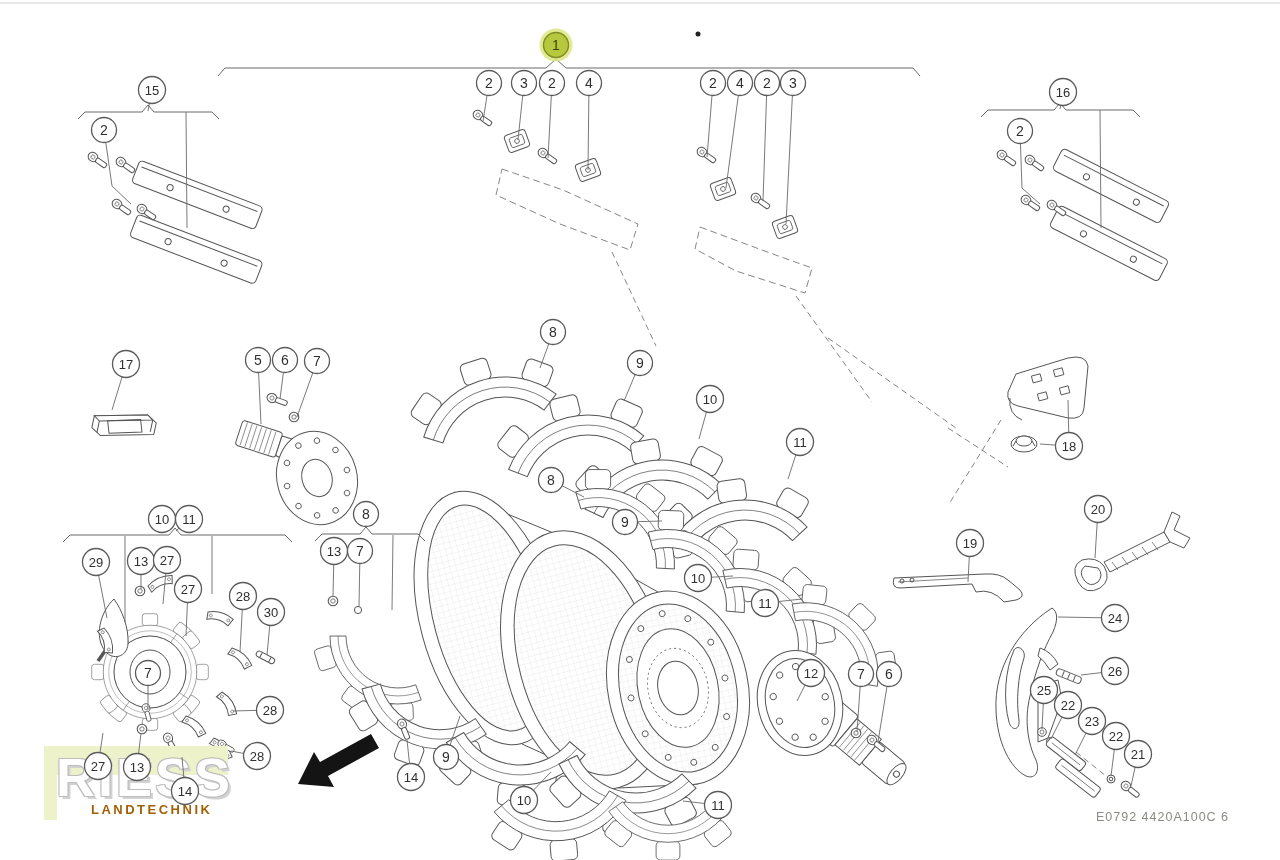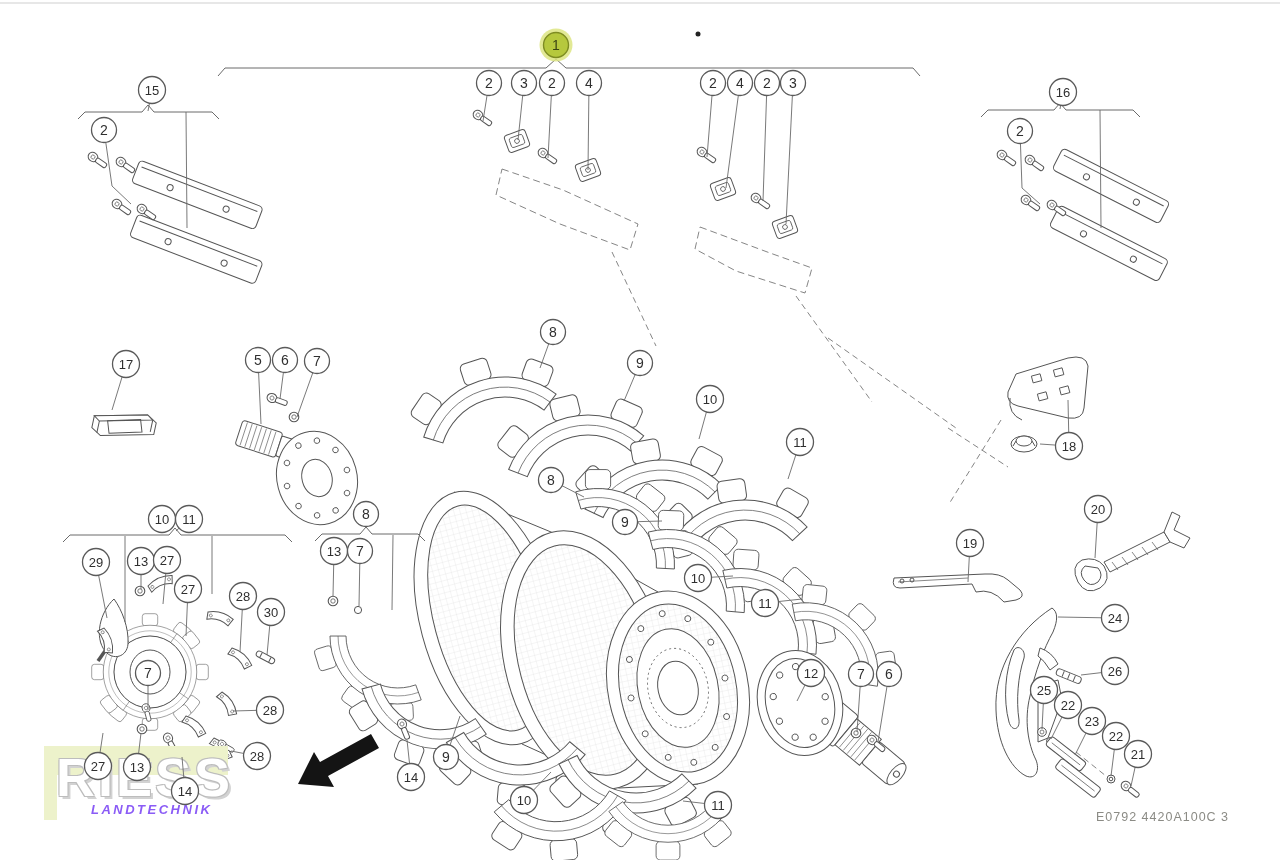--- a/index.html
+++ b/index.html
@@ -322,24 +322,24 @@
       </g>
 
       <path d="M371,734 L320,762 L314,752 L298,784 L334,787 L328,776 L379,748 Z" fill="#141414" stroke="none"></path>
     </g>
   </svg>
 
   <div>
     <div class="logo-bar" style="left: 44px; top: 746px; width: 13px; height: 74px; background: rgb(237, 242, 203);"></div>
     <div class="logo-band" style="left: 44px; top: 746px; width: 184px; height: 29px; background: rgb(237, 242, 203);"></div>
     <div class="logo-name" style="color: rgb(255, 255, 255);">RIESS</div>
-    <div class="logo-tagline" style="color: #8b5cf6; font-style: italic;">LANDTECHNIK</div>
+    <div class="logo-tagline" style="color: #a16207;">LANDTECHNIK</div>
   </div>
 
-  <div class="drawing-code" style="color: rgb(139, 139, 133);">E0792 4420A100C 3</div>
+  <div class="drawing-code" style="color: rgb(139, 139, 133);">E0792 4420A100C 6</div>
 
   <svg id="overlay-layer" width="1280" height="860" viewBox="0 0 1280 860">
       <line x1="0" y1="3" x2="1280" y2="3" stroke="#cfcfcf" stroke-width="1.2"></line>
       <line x1="186" y1="112" x2="187" y2="228" stroke="#6a6a6a" stroke-width="0.9"></line>
       <line x1="1100" y1="110" x2="1101" y2="228" stroke="#6a6a6a" stroke-width="0.9"></line>
       <line x1="125" y1="536" x2="125" y2="622" stroke="#6a6a6a" stroke-width="0.9"></line>
       <line x1="212" y1="536" x2="212" y2="594" stroke="#6a6a6a" stroke-width="0.9"></line>
       <line x1="393" y1="535" x2="392" y2="610" stroke="#6a6a6a" stroke-width="0.9"></line>
       <line x1="112" y1="186" x2="131" y2="204" stroke="#6a6a6a" stroke-width="0.9"></line>
       <line x1="1022" y1="188" x2="1040" y2="204" stroke="#6a6a6a" stroke-width="0.9"></line>

